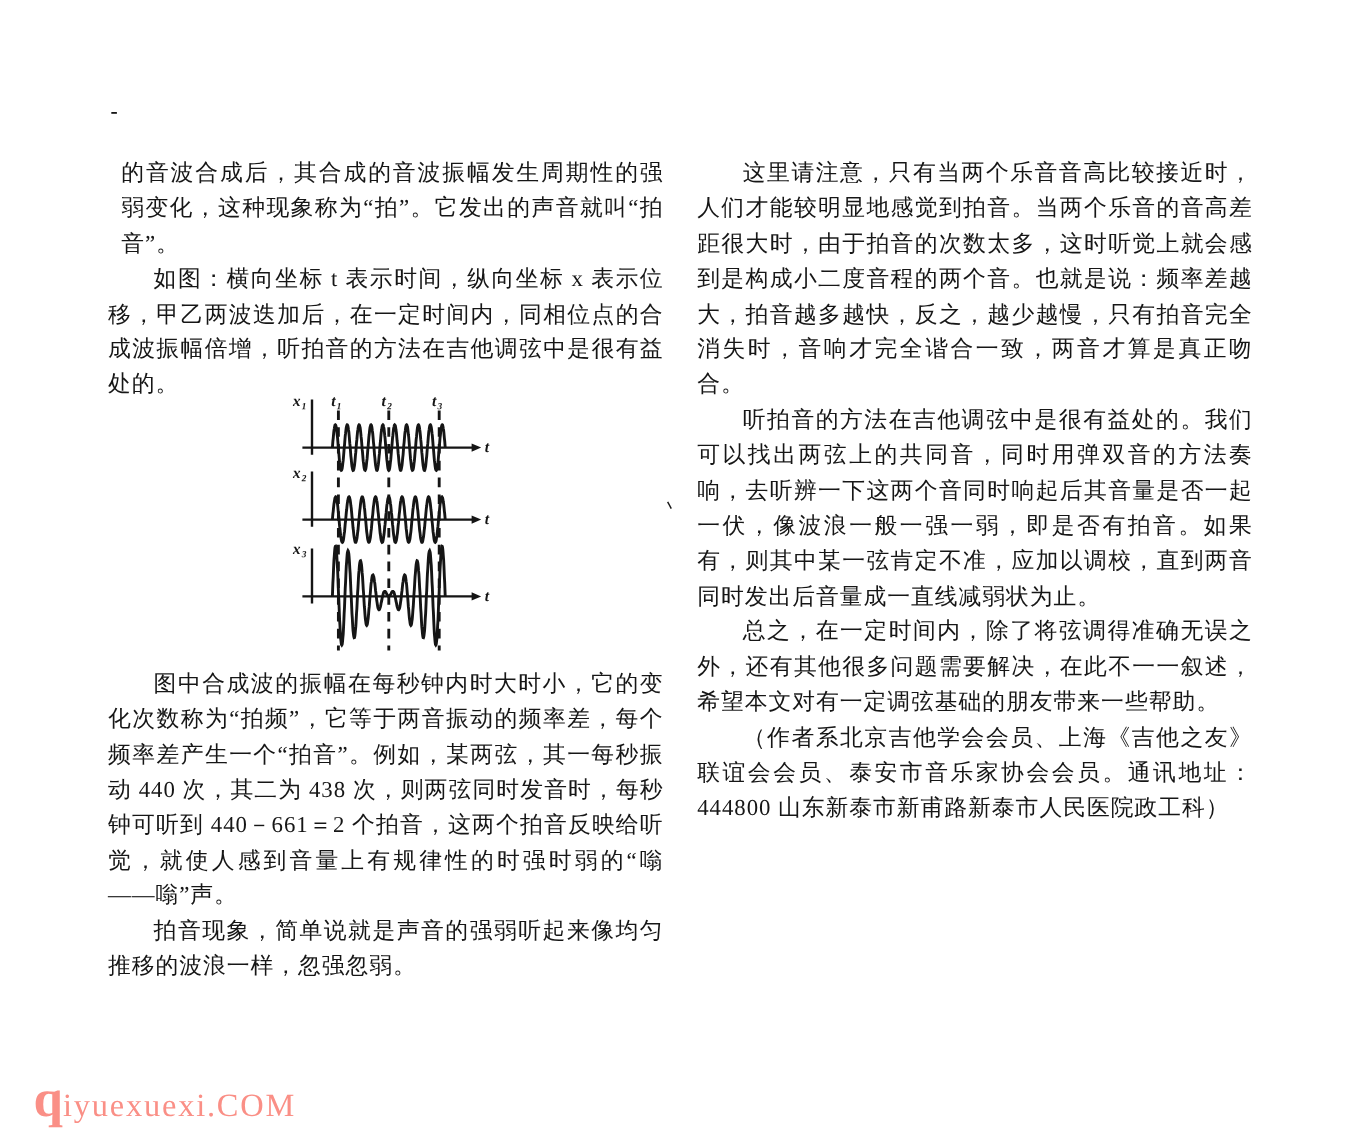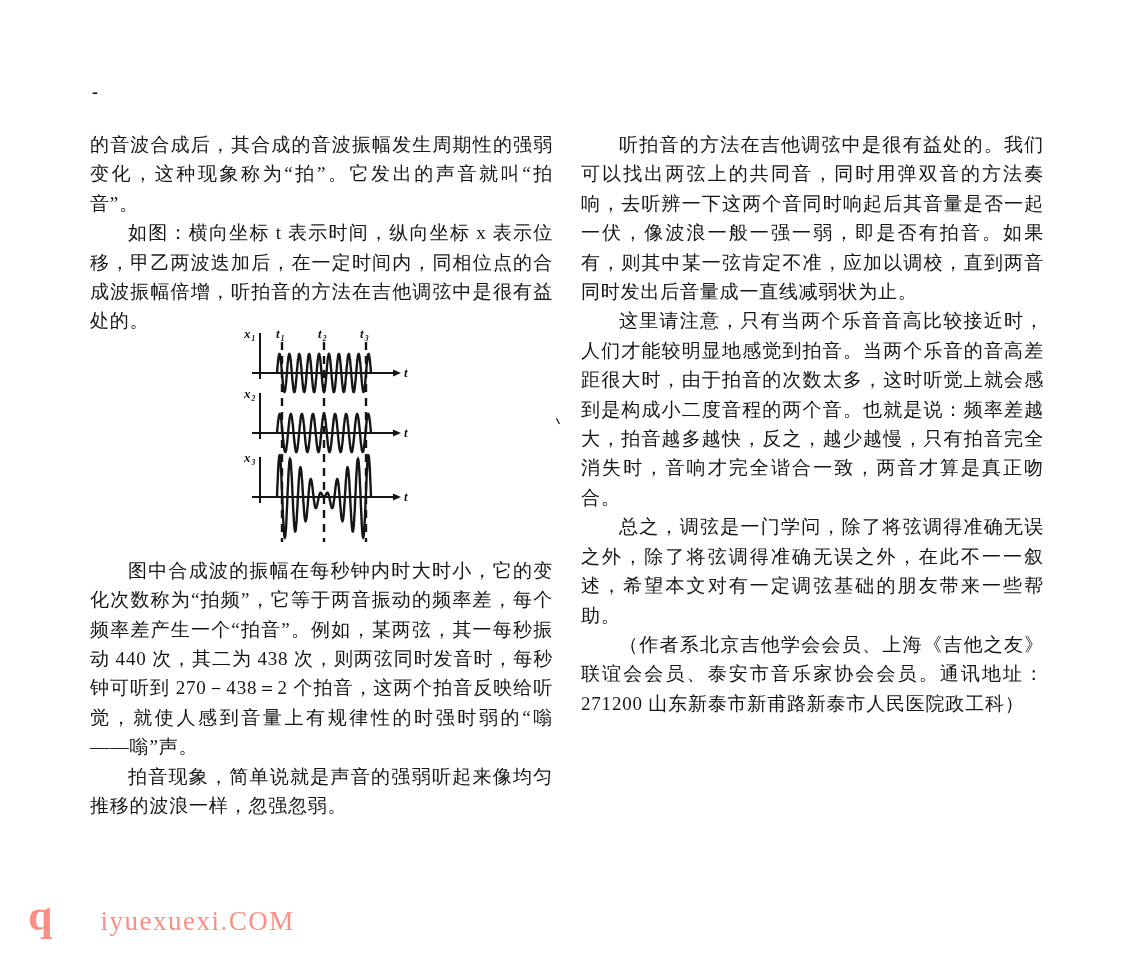--- a/index.html
+++ b/index.html
@@ -9,36 +9,36 @@
     font-family:"Liberation Serif","DejaVu Serif",serif;
   }
   .column{
     position:absolute;top:130px;width:463px;
     font-size:19px;line-height:29.4px;
     text-align:justify;letter-spacing:0.8px;
   }
   #left-column{left:90px;}
   #right-column{left:581px;}
   .column p{margin:0;text-indent:2em;}
-  .column p.noindent{text-indent:0;}
+  .column p.noindent{text-indent:0;margin-left:11px;}
   .figure-wrap{
     margin:-8px 0 8px 154px;
     width:180px;height:220px;
   }
   .fig-label{
     font-family:"Liberation Serif","DejaVu Serif",serif;
     font-style:italic;font-weight:bold;font-size:13px;fill:#151515;
   }
   .watermark{
     position:absolute;left:28px;top:894px;
     color:#fa8f86;white-space:nowrap;
     font-family:"Liberation Serif","DejaVu Serif",serif;
   }
   .watermark .wm-lead{font-size:44px;font-weight:bold;line-height:44px;}
-  .watermark .wm-rest{font-size:27px;letter-spacing:1.5px;margin-left:48px;}
+  .watermark .wm-rest{font-size:27px;letter-spacing:1.5px;}
   .artifact{position:absolute;color:#161616;}
   #artifact-top-dash{left:92px;top:82px;font-size:18px;font-weight:bold;}
   #artifact-gap-mark{left:551px;top:414px;font-size:15px;transform:rotate(8deg);}
 </style>
 </head>
 <body>
 
 <div id="left-column" class="column">
   <p class="noindent">的音波合成后，其合成的音波振幅发生周期性的强弱变化，这种现象称为“拍”。它发出的声音就叫“拍音”。</p>
   <p>如图：横向坐标 t 表示时间，纵向坐标 x 表示位移，甲乙两波迭加后，在一定时间内，同相位点的合成波振幅倍增，听拍音的方法在吉他调弦中是很有益处的。</p>
@@ -65,29 +65,29 @@
         <path d="M33.0,105.0L33.2,102.6L33.4,100.2L33.7,97.9L33.9,95.7L34.1,93.7L34.3,91.9L34.6,90.2L34.8,88.8L35.0,87.7L35.2,86.8L35.5,86.3L35.7,86.0L35.9,86.1L36.1,86.4L36.4,87.1L36.6,88.0L36.8,89.2L37.0,90.7L37.3,92.4L37.5,94.3L37.7,96.4L37.9,98.6L38.1,100.9L38.4,103.3L38.6,105.7L38.8,108.1L39.0,110.5L39.3,112.7L39.5,114.9L39.7,116.8L39.9,118.6L40.2,120.2L40.4,121.5L40.6,122.6L40.8,123.4L41.1,123.8L41.3,124.0L41.5,123.9L41.7,123.4L42.0,122.7L42.2,121.7L42.4,120.4L42.6,118.8L42.8,117.1L43.1,115.1L43.3,113.0L43.5,110.7L43.7,108.4L44.0,106.0L44.2,103.6L44.4,101.2L44.6,98.9L44.9,96.6L45.1,94.5L45.3,92.6L45.5,90.9L45.8,89.4L46.0,88.1L46.2,87.2L46.4,86.5L46.7,86.1L46.9,86.0L47.1,86.2L47.3,86.8L47.5,87.6L47.8,88.7L48.0,90.1L48.2,91.7L48.4,93.5L48.7,95.5L48.9,97.7L49.1,99.9L49.3,102.3L49.6,104.7L49.8,107.1L50.0,109.5L50.2,111.8L50.5,114.0L50.7,116.1L50.9,117.9L51.1,119.6L51.4,121.0L51.6,122.2L51.8,123.1L52.0,123.7L52.2,124.0L52.5,124.0L52.7,123.6L52.9,123.0L53.1,122.1L53.4,120.9L53.6,119.5L53.8,117.8L54.0,115.9L54.3,113.9L54.5,111.7L54.7,109.4L54.9,107.0L55.2,104.6L55.4,102.2L55.6,99.8L55.8,97.5L56.1,95.4L56.3,93.4L56.5,91.6L56.7,90.0L56.9,88.6L57.2,87.5L57.4,86.7L57.6,86.2L57.8,86.0L58.1,86.1L58.3,86.5L58.5,87.2L58.7,88.2L59.0,89.5L59.2,91.0L59.4,92.7L59.6,94.7L59.9,96.8L60.1,99.0L60.3,101.3L60.5,103.7L60.8,106.1L61.0,108.5L61.2,110.9L61.4,113.1L61.6,115.2L61.9,117.2L62.1,118.9L62.3,120.5L62.5,121.7L62.8,122.7L63.0,123.5L63.2,123.9L63.4,124.0L63.7,123.8L63.9,123.3L64.1,122.5L64.3,121.5L64.6,120.1L64.8,118.5L65.0,116.7L65.2,114.7L65.5,112.6L65.7,110.3L65.9,108.0L66.1,105.6L66.3,103.2L66.6,100.8L66.8,98.5L67.0,96.2L67.2,94.2L67.5,92.3L67.7,90.6L67.9,89.1L68.1,87.9L68.4,87.0L68.6,86.4L68.8,86.1L69.0,86.0L69.3,86.3L69.5,86.9L69.7,87.8L69.9,88.9L70.2,90.3L70.4,92.0L70.6,93.8L70.8,95.9L71.0,98.1L71.3,100.4L71.5,102.7L71.7,105.1L71.9,107.6L72.2,109.9L72.4,112.2L72.6,114.4L72.8,116.4L73.1,118.2L73.3,119.9L73.5,121.2L73.7,122.4L74.0,123.2L74.2,123.7L74.4,124.0L74.6,123.9L74.9,123.6L75.1,122.9L75.3,121.9L75.5,120.7L75.7,119.2L76.0,117.5L76.2,115.6L76.4,113.5L76.6,111.3L76.9,109.0L77.1,106.6L77.3,104.1L77.5,101.7L77.8,99.4L78.0,97.1L78.2,95.0L78.4,93.0L78.7,91.3L78.9,89.7L79.1,88.4L79.3,87.4L79.6,86.6L79.8,86.2L80.0,86.0L80.2,86.2L80.4,86.6L80.7,87.4L80.9,88.4L81.1,89.7L81.3,91.3L81.6,93.0L81.8,95.0L82.0,97.1L82.2,99.4L82.5,101.7L82.7,104.1L82.9,106.6L83.1,109.0L83.4,111.3L83.6,113.5L83.8,115.6L84.0,117.5L84.3,119.2L84.5,120.7L84.7,121.9L84.9,122.9L85.1,123.6L85.4,123.9L85.6,124.0L85.8,123.7L86.0,123.2L86.3,122.4L86.5,121.2L86.7,119.9L86.9,118.2L87.2,116.4L87.4,114.4L87.6,112.2L87.8,109.9L88.1,107.6L88.3,105.1L88.5,102.7L88.7,100.4L89.0,98.1L89.2,95.9L89.4,93.8L89.6,92.0L89.8,90.3L90.1,88.9L90.3,87.8L90.5,86.9L90.7,86.3L91.0,86.0L91.2,86.1L91.4,86.4L91.6,87.0L91.9,87.9L92.1,89.1L92.3,90.6L92.5,92.3L92.8,94.2L93.0,96.2L93.2,98.5L93.4,100.8L93.7,103.2L93.9,105.6L94.1,108.0L94.3,110.3L94.5,112.6L94.8,114.7L95.0,116.7L95.2,118.5L95.4,120.1L95.7,121.5L95.9,122.5L96.1,123.3L96.3,123.8L96.6,124.0L96.8,123.9L97.0,123.5L97.2,122.7L97.5,121.7L97.7,120.5L97.9,118.9L98.1,117.2L98.4,115.2L98.6,113.1L98.8,110.9L99.0,108.5L99.2,106.1L99.5,103.7L99.7,101.3L99.9,99.0L100.1,96.8L100.4,94.7L100.6,92.7L100.8,91.0L101.0,89.5L101.3,88.2L101.5,87.2L101.7,86.5L101.9,86.1L102.2,86.0L102.4,86.2L102.6,86.7L102.8,87.5L103.1,88.6L103.3,90.0L103.5,91.6L103.7,93.4L103.9,95.4L104.2,97.5L104.4,99.8L104.6,102.2L104.8,104.6L105.1,107.0L105.3,109.4L105.5,111.7L105.7,113.9L106.0,115.9L106.2,117.8L106.4,119.5L106.6,120.9L106.9,122.1L107.1,123.0L107.3,123.6L107.5,124.0L107.8,124.0L108.0,123.7L108.2,123.1L108.4,122.2L108.6,121.0L108.9,119.6L109.1,117.9L109.3,116.1L109.5,114.0L109.8,111.8L110.0,109.5L110.2,107.1L110.4,104.7L110.7,102.3L110.9,99.9L111.1,97.7L111.3,95.5L111.6,93.5L111.8,91.7L112.0,90.1L112.2,88.7L112.5,87.6L112.7,86.8L112.9,86.2L113.1,86.0L113.3,86.1L113.6,86.5L113.8,87.2L114.0,88.1L114.2,89.4L114.5,90.9L114.7,92.6L114.9,94.5L115.1,96.6L115.4,98.9L115.6,101.2L115.8,103.6L116.0,106.0L116.3,108.4L116.5,110.7L116.7,113.0L116.9,115.1L117.2,117.1L117.4,118.8L117.6,120.4L117.8,121.7L118.0,122.7L118.3,123.4L118.5,123.9L118.7,124.0L118.9,123.8L119.2,123.4L119.4,122.6L119.6,121.5L119.8,120.2L120.1,118.6L120.3,116.8L120.5,114.9L120.7,112.7L121.0,110.5L121.2,108.1L121.4,105.7L121.6,103.3L121.9,100.9L122.1,98.6L122.3,96.4L122.5,94.3L122.7,92.4L123.0,90.7L123.2,89.2L123.4,88.0L123.6,87.1L123.9,86.4L124.1,86.1L124.3,86.0L124.5,86.3L124.8,86.8L125.0,87.7L125.2,88.8L125.4,90.2L125.7,91.9L125.9,93.7L126.1,95.7L126.3,97.9L126.6,100.2L126.8,102.6L127.0,105.0" fill="none" stroke="#151515" stroke-width="2.4"></path>
         <line x1="16" y1="129" x2="16" y2="175" stroke="#151515" stroke-width="2"></line>
         <line x1="8" y1="169" x2="152" y2="169" stroke="#151515" stroke-width="2"></line>
         <path d="M 157 169 l -8 -3.5 l 0 7 z" fill="#151515"></path>
         <text x="0" y="134" class="fig-label">x₃</text>
         <text x="160" y="173" class="fig-label">t</text>
         <path d="M33.0,169.0L33.2,163.4L33.4,157.8L33.7,152.5L33.9,147.5L34.1,142.8L34.3,138.7L34.6,135.1L34.8,132.1L35.0,129.8L35.2,128.2L35.5,127.3L35.7,127.2L35.9,127.9L36.1,129.3L36.4,131.4L36.6,134.2L36.8,137.6L37.0,141.6L37.3,146.1L37.5,151.0L37.7,156.2L37.9,161.6L38.1,167.1L38.4,172.7L38.6,178.2L38.8,183.5L39.0,188.5L39.3,193.1L39.5,197.3L39.7,201.0L39.9,204.1L40.2,206.5L40.4,208.3L40.6,209.3L40.8,209.6L41.1,209.1L41.3,207.9L41.5,206.1L41.7,203.5L42.0,200.4L42.2,196.7L42.4,192.5L42.6,187.9L42.8,183.0L43.1,177.8L43.3,172.5L43.5,167.2L43.7,162.0L44.0,156.9L44.2,152.0L44.4,147.5L44.6,143.4L44.9,139.8L45.1,136.8L45.3,134.3L45.5,132.5L45.8,131.4L46.0,130.9L46.2,131.2L46.4,132.1L46.7,133.7L46.9,135.9L47.1,138.7L47.3,142.1L47.5,145.8L47.8,150.0L48.0,154.5L48.2,159.2L48.4,164.1L48.7,169.0L48.9,173.9L49.1,178.6L49.3,183.1L49.6,187.3L49.8,191.2L50.0,194.6L50.2,197.5L50.5,199.9L50.7,201.7L50.9,202.8L51.1,203.4L51.4,203.3L51.6,202.6L51.8,201.3L52.0,199.4L52.2,197.0L52.5,194.2L52.7,190.9L52.9,187.2L53.1,183.2L53.4,179.1L53.6,174.8L53.8,170.4L54.0,166.1L54.3,161.9L54.5,157.9L54.7,154.1L54.9,150.7L55.2,147.6L55.4,144.9L55.6,142.8L55.8,141.1L56.1,139.9L56.3,139.4L56.5,139.3L56.7,139.8L56.9,140.8L57.2,142.3L57.4,144.3L57.6,146.7L57.8,149.4L58.1,152.5L58.3,155.8L58.5,159.3L58.7,162.9L59.0,166.6L59.2,170.2L59.4,173.8L59.6,177.2L59.9,180.4L60.1,183.3L60.3,185.9L60.5,188.2L60.8,190.0L61.0,191.5L61.2,192.5L61.4,193.0L61.6,193.2L61.9,192.8L62.1,192.1L62.3,190.9L62.5,189.4L62.8,187.5L63.0,185.3L63.2,182.9L63.4,180.3L63.7,177.6L63.9,174.7L64.1,171.9L64.3,169.0L64.6,166.2L64.8,163.6L65.0,161.1L65.2,158.8L65.5,156.8L65.7,155.0L65.9,153.6L66.1,152.5L66.3,151.7L66.6,151.2L66.8,151.1L67.0,151.4L67.2,151.9L67.5,152.8L67.7,153.9L67.9,155.2L68.1,156.8L68.4,158.5L68.6,160.4L68.8,162.3L69.0,164.3L69.3,166.4L69.5,168.4L69.7,170.3L69.9,172.1L70.2,173.8L70.4,175.3L70.6,176.6L70.8,177.8L71.0,178.7L71.3,179.4L71.5,179.8L71.7,180.1L71.9,180.1L72.2,179.9L72.4,179.5L72.6,178.9L72.8,178.2L73.1,177.3L73.3,176.3L73.5,175.2L73.7,174.1L74.0,173.0L74.2,171.9L74.4,170.7L74.6,169.7L74.9,168.7L75.1,167.8L75.3,167.0L75.5,166.3L75.7,165.7L76.0,165.3L76.2,165.0L76.4,164.8L76.6,164.8L76.9,164.8L77.1,165.0L77.3,165.2L77.5,165.6L77.8,165.9L78.0,166.4L78.2,166.8L78.4,167.2L78.7,167.6L78.9,168.0L79.1,168.4L79.3,168.6L79.6,168.8L79.8,169.0L80.0,169.0L80.2,169.0L80.4,168.8L80.7,168.6L80.9,168.4L81.1,168.0L81.3,167.6L81.6,167.2L81.8,166.8L82.0,166.4L82.2,165.9L82.5,165.6L82.7,165.2L82.9,165.0L83.1,164.8L83.4,164.8L83.6,164.8L83.8,165.0L84.0,165.3L84.3,165.7L84.5,166.3L84.7,167.0L84.9,167.8L85.1,168.7L85.4,169.7L85.6,170.7L85.8,171.9L86.0,173.0L86.3,174.1L86.5,175.2L86.7,176.3L86.9,177.3L87.2,178.2L87.4,178.9L87.6,179.5L87.8,179.9L88.1,180.1L88.3,180.1L88.5,179.8L88.7,179.4L89.0,178.7L89.2,177.8L89.4,176.6L89.6,175.3L89.8,173.8L90.1,172.1L90.3,170.3L90.5,168.4L90.7,166.4L91.0,164.3L91.2,162.3L91.4,160.4L91.6,158.5L91.9,156.8L92.1,155.2L92.3,153.9L92.5,152.8L92.8,151.9L93.0,151.4L93.2,151.1L93.4,151.2L93.7,151.7L93.9,152.5L94.1,153.6L94.3,155.0L94.5,156.8L94.8,158.8L95.0,161.1L95.2,163.6L95.4,166.2L95.7,169.0L95.9,171.9L96.1,174.7L96.3,177.6L96.6,180.3L96.8,182.9L97.0,185.3L97.2,187.5L97.5,189.4L97.7,190.9L97.9,192.1L98.1,192.8L98.4,193.2L98.6,193.0L98.8,192.5L99.0,191.5L99.2,190.0L99.5,188.2L99.7,185.9L99.9,183.3L100.1,180.4L100.4,177.2L100.6,173.8L100.8,170.2L101.0,166.6L101.3,162.9L101.5,159.3L101.7,155.8L101.9,152.5L102.2,149.4L102.4,146.7L102.6,144.3L102.8,142.3L103.1,140.8L103.3,139.8L103.5,139.3L103.7,139.4L103.9,139.9L104.2,141.1L104.4,142.8L104.6,144.9L104.8,147.6L105.1,150.7L105.3,154.1L105.5,157.9L105.7,161.9L106.0,166.1L106.2,170.4L106.4,174.8L106.6,179.1L106.9,183.2L107.1,187.2L107.3,190.9L107.5,194.2L107.8,197.0L108.0,199.4L108.2,201.3L108.4,202.6L108.6,203.3L108.9,203.4L109.1,202.8L109.3,201.7L109.5,199.9L109.8,197.5L110.0,194.6L110.2,191.2L110.4,187.3L110.7,183.1L110.9,178.6L111.1,173.9L111.3,169.0L111.6,164.1L111.8,159.2L112.0,154.5L112.2,150.0L112.5,145.8L112.7,142.1L112.9,138.7L113.1,135.9L113.3,133.7L113.6,132.1L113.8,131.2L114.0,130.9L114.2,131.4L114.5,132.5L114.7,134.3L114.9,136.8L115.1,139.8L115.4,143.4L115.6,147.5L115.8,152.0L116.0,156.9L116.3,162.0L116.5,167.2L116.7,172.5L116.9,177.8L117.2,183.0L117.4,187.9L117.6,192.5L117.8,196.7L118.0,200.4L118.3,203.5L118.5,206.1L118.7,207.9L118.9,209.1L119.2,209.6L119.4,209.3L119.6,208.3L119.8,206.5L120.1,204.1L120.3,201.0L120.5,197.3L120.7,193.1L121.0,188.5L121.2,183.5L121.4,178.2L121.6,172.7L121.9,167.1L122.1,161.6L122.3,156.2L122.5,151.0L122.7,146.1L123.0,141.6L123.2,137.6L123.4,134.2L123.6,131.4L123.9,129.3L124.1,127.9L124.3,127.2L124.5,127.3L124.8,128.2L125.0,129.8L125.2,132.1L125.4,135.1L125.7,138.7L125.9,142.8L126.1,147.5L126.3,152.5L126.6,157.8L126.8,163.4L127.0,169.0" fill="none" stroke="#151515" stroke-width="2.4"></path>
       </svg>
   </div>
 
-  <p>图中合成波的振幅在每秒钟内时大时小，它的变化次数称为“拍频”，它等于两音振动的频率差，每个频率差产生一个“拍音”。例如，某两弦，其一每秒振动 440 次，其二为 438 次，则两弦同时发音时，每秒钟可听到 270－438＝2 个拍音，这两个拍音反映给听觉，就使人感到音量上有规律性的时强时弱的“嗡——嗡”声。</p>
+  <p>图中合成波的振幅在每秒钟内时大时小，它的变化次数称为“拍频”，它等于两音振动的频率差，每个频率差产生一个“拍音”。例如，某两弦，其一每秒振动 440 次，其二为 438 次，则两弦同时发音时，每秒钟可听到 440－661＝2 个拍音，这两个拍音反映给听觉，就使人感到音量上有规律性的时强时弱的“嗡——嗡”声。</p>
   <p>拍音现象，简单说就是声音的强弱听起来像均匀推移的波浪一样，忽强忽弱。</p>
 </div>
 
 <div id="right-column" class="column">
+  <p>这里请注意，只有当两个乐音音高比较接近时，人们才能较明显地感觉到拍音。当两个乐音的音高差距很大时，由于拍音的次数太多，这时听觉上就会感到是构成小二度音程的两个音。也就是说：频率差越大，拍音越多越快，反之，越少越慢，只有拍音完全消失时，音响才完全谐合一致，两音才算是真正吻合。</p>
   <p>听拍音的方法在吉他调弦中是很有益处的。我们可以找出两弦上的共同音，同时用弹双音的方法奏响，去听辨一下这两个音同时响起后其音量是否一起一伏，像波浪一般一强一弱，即是否有拍音。如果有，则其中某一弦肯定不准，应加以调校，直到两音同时发出后音量成一直线减弱状为止。</p>
-  <p>这里请注意，只有当两个乐音音高比较接近时，人们才能较明显地感觉到拍音。当两个乐音的音高差距很大时，由于拍音的次数太多，这时听觉上就会感到是构成小二度音程的两个音。也就是说：频率差越大，拍音越多越快，反之，越少越慢，只有拍音完全消失时，音响才完全谐合一致，两音才算是真正吻合。</p>
-  <p>总之，调弦是一门学问，除了将弦调得准确无误之外，除了将弦调得准确无误之外，在此不一一叙述，希望本文对有一定调弦基础的朋友带来一些帮助。</p>
-  <p>（作者系北京吉他学会会员、上海《吉他之友》联谊会会员、泰安市音乐家协会会员。通讯地址：271200 山东新泰市新甫路新泰市人民医院政工科）</p>
+  <p>总之，在一定时间内，除了将弦调得准确无误之外，还有其他很多问题需要解决，在此不一一叙述，希望本文对有一定调弦基础的朋友带来一些帮助。</p>
+  <p>（作者系北京吉他学会会员、上海《吉他之友》联谊会会员、泰安市音乐家协会会员。通讯地址：444800 山东新泰市新甫路新泰市人民医院政工科）</p>
 </div>
 
 <div class="watermark">
   <span class="wm-lead">q</span><span class="wm-rest">iyuexuexi.COM</span>
 </div>
 
 <div id="artifact-top-dash" class="artifact">-</div>
 <div id="artifact-gap-mark" class="artifact">丶</div>
 
 </body></html>

